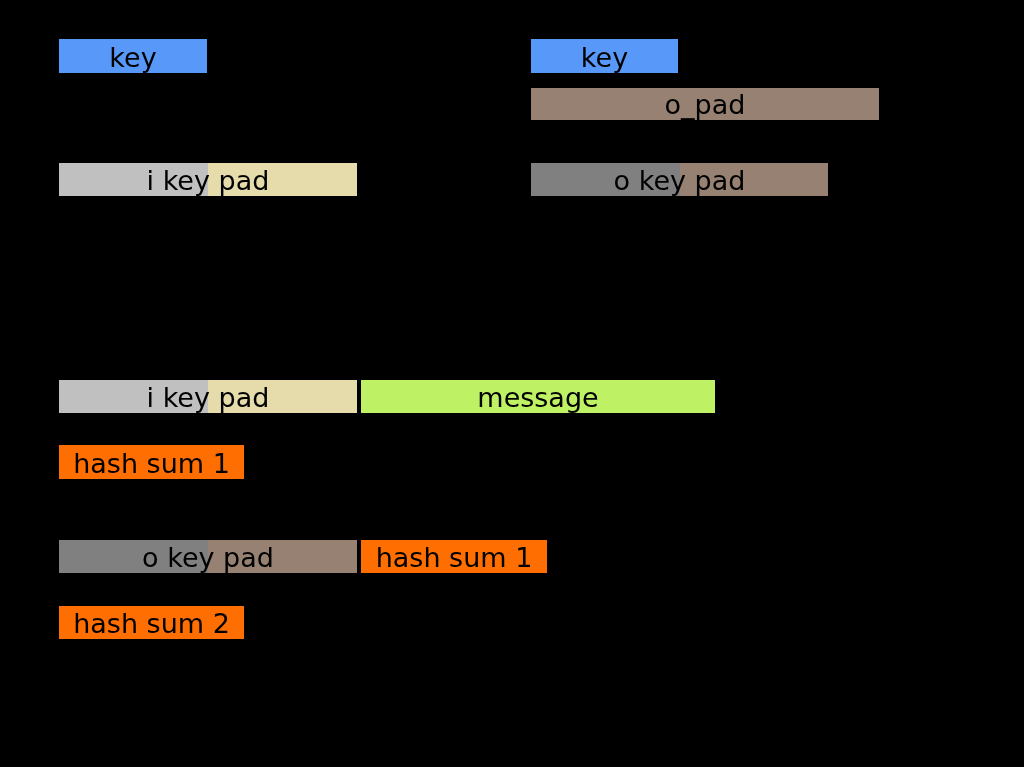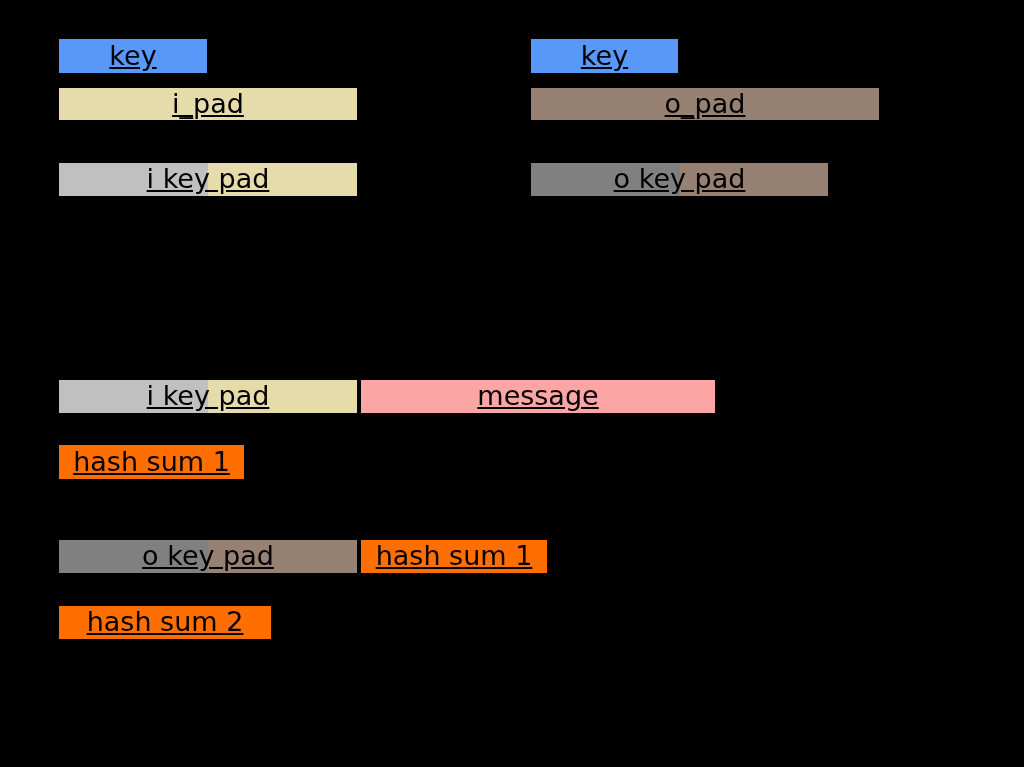--- a/index.html
+++ b/index.html
@@ -11,27 +11,26 @@
     position: relative;
     width: 1024px;
     height: 767px;
     background: #000000;
     overflow: hidden;
     font-family: "DejaVu Sans", "Liberation Sans", sans-serif;
   }
   .box {
     position: absolute;
     display: flex;
-    align-items: center;
+    align-items: flex-end;
     justify-content: center;
     font-size: 27px;
     line-height: 1;
     color: #000000;
     white-space: nowrap;
-    text-decoration: underline;
   }
   .box .lbl {
     position: relative;
     z-index: 1;
     padding-bottom: 2px;
   }
   .half {
     position: absolute;
     top: 0;
     bottom: 0;
@@ -48,34 +47,31 @@
   #key-right    { left: 531px; top: 39px;  width: 147px; height: 34px; }
   #o-pad        { left: 531px; top: 88px;  width: 348px; height: 32px; }
   #o-key-pad-1  { left: 531px; top: 163px; width: 297px; height: 33px; }
 
   #i-key-pad-2  { left: 59px;  top: 380px; width: 298px; height: 33px; }
   #message      { left: 361px; top: 380px; width: 354px; height: 33px; }
   #hash-sum-1a  { left: 59px;  top: 445px; width: 185px; height: 34px; }
 
   #o-key-pad-2  { left: 59px;  top: 540px; width: 298px; height: 33px; }
   #hash-sum-1b  { left: 361px; top: 540px; width: 186px; height: 33px; }
-  #hash-sum-2   { left: 59px;  top: 606px; width: 212px; height: 33px; }
+  #hash-sum-2   { left: 59px;  top: 606px; width: 185px; height: 33px; }
 </style>
 </head>
 <body style="background-color: rgb(0, 0, 0);">
 
 <div class="canvas">
 
   <div class="box" id="key-left" style="background-color: rgb(88, 152, 248);">
     <span class="lbl">key</span>
   </div>
 
-  <div class="box" id="i-pad" style="background-color: rgb(230, 220, 171);">
-    <span class="lbl">i_pad</span>
-  </div>
 
   <div class="box" id="i-key-pad-1">
     <div class="half l" style="background-color: rgb(192, 192, 192);"></div>
     <div class="half r" style="background-color: rgb(230, 220, 171);"></div>
     <span class="lbl">i key pad</span>
   </div>
 
   <div class="box" id="key-right" style="background-color: rgb(88, 152, 248);">
     <span class="lbl">key</span>
   </div>
@@ -89,21 +85,21 @@
     <div class="half r" style="background-color: rgb(150, 129, 114);"></div>
     <span class="lbl">o key pad</span>
   </div>
 
   <div class="box" id="i-key-pad-2">
     <div class="half l" style="background-color: rgb(192, 192, 192);"></div>
     <div class="half r" style="background-color: rgb(230, 220, 171);"></div>
     <span class="lbl">i key pad</span>
   </div>
 
-  <div class="box" id="message" style="background-color: #fca5a5;">
+  <div class="box" id="message" style="background-color: #bef264;">
     <span class="lbl">message</span>
   </div>
 
   <div class="box" id="hash-sum-1a" style="background-color: rgb(255, 110, 0);">
     <span class="lbl">hash sum 1</span>
   </div>
 
   <div class="box" id="o-key-pad-2">
     <div class="half l" style="background-color: rgb(128, 128, 128);"></div>
     <div class="half r" style="background-color: rgb(150, 129, 114);"></div>

